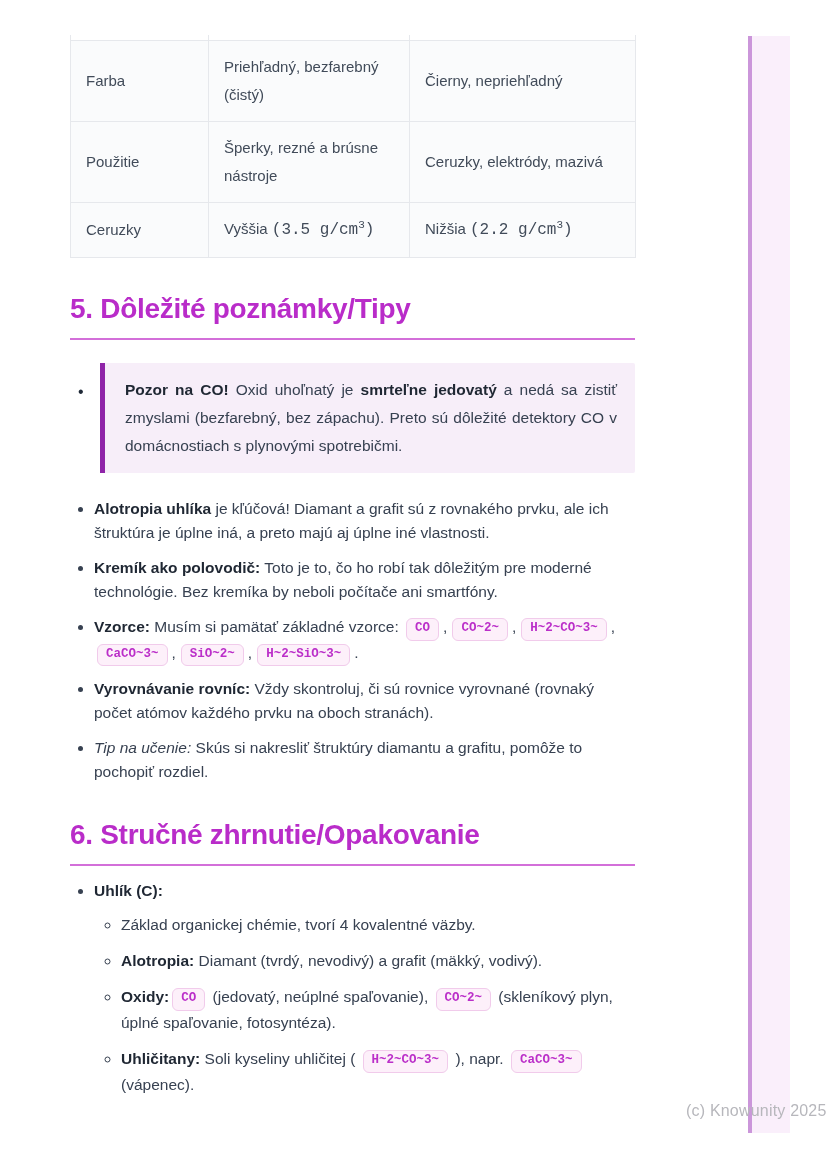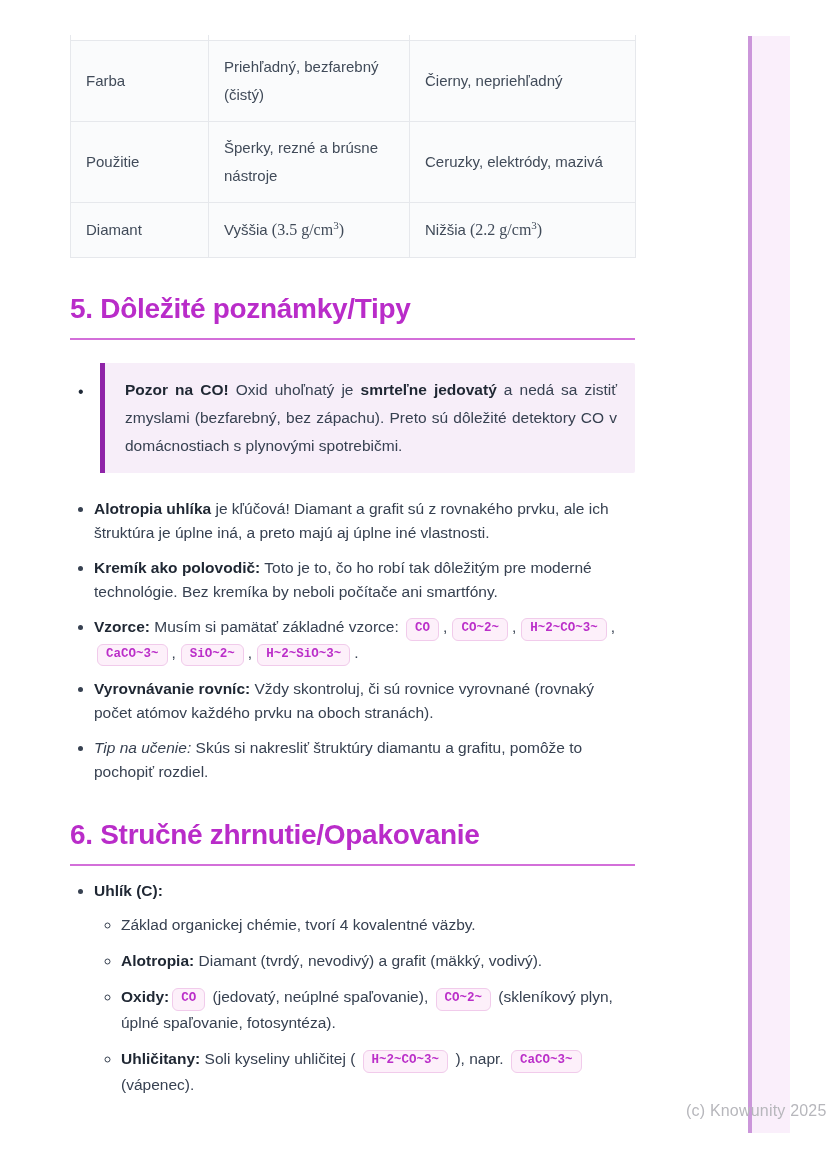--- a/index.html
+++ b/index.html
@@ -17,21 +17,21 @@
   .watermark{position:absolute;left:686px;top:1102px;font-size:16px;color:#b7b7bc;z-index:3;letter-spacing:.2px;}
 
   .content{position:absolute;left:70px;top:35px;width:565px;color:#374151;z-index:2;}
 
   
   table.cmp{border-collapse:collapse;width:565px;table-layout:fixed;font-size:15px;color:#414b59;}
   table.cmp td{border:1px solid #e6e8ec;background:#fafbfc;padding:9px 15px;vertical-align:middle;line-height:1.9;}
   table.cmp tr.stub td{border-top:none;background:#ffffff;height:5px;padding:0;}
   table.cmp tr.tall td{height:62px;}
   table.cmp tr.short td{height:36px;}
-  .math{font-family:Liberation Serif, serif;font-size:16px;}
+  .math{font-family:Liberation Mono, monospace;font-size:16px;}
   .math sup{font-size:11px;line-height:0;}
 
   h2.sec{margin:34px 0 0 0;font-size:28px;line-height:33px;font-weight:700;color:#b92cc9;letter-spacing:-.3px;}
   hr.rule{border:none;border-top:2px solid #d36fd9;margin:13px 0 0 0;height:0;}
 
   
   .callout-row{position:relative;margin-top:23px;padding-left:30px;}
   .callout-row .dot{position:absolute;left:8px;top:20px;color:#1f2937;font-size:16px;}
   .callout-row .dot::before{content:"\2022";}
   .callout{background:#f7eef9;border-left:5px solid #8f24a8;padding:13px 18px 13px 20px;border-radius:0 2px 2px 0;}
@@ -84,21 +84,21 @@
           <td>Farba</td>
           <td>Priehľadný, bezfarebný (čistý)</td>
           <td>Čierny, nepriehľadný</td>
         </tr>
         <tr class="tall">
           <td>Použitie</td>
           <td>Šperky, rezné a brúsne nástroje</td>
           <td>Ceruzky, elektródy, mazivá</td>
         </tr>
         <tr class="short">
-          <td>Diamant</td>
+          <td>Ceruzky</td>
           <td><span>Vyššia </span><span class="math"><span>(3.5 g/cm</span><sup>3</sup><span>)</span></span></td>
           <td><span>Nižšia </span><span class="math"><span>(2.2 g/cm</span><sup>3</sup><span>)</span></span></td>
         </tr>
       </tbody>
     </table>
 
     <h2 class="sec">5. Dôležité poznámky/Tipy</h2>
     <hr class="rule">
 
     <div class="callout-row">

